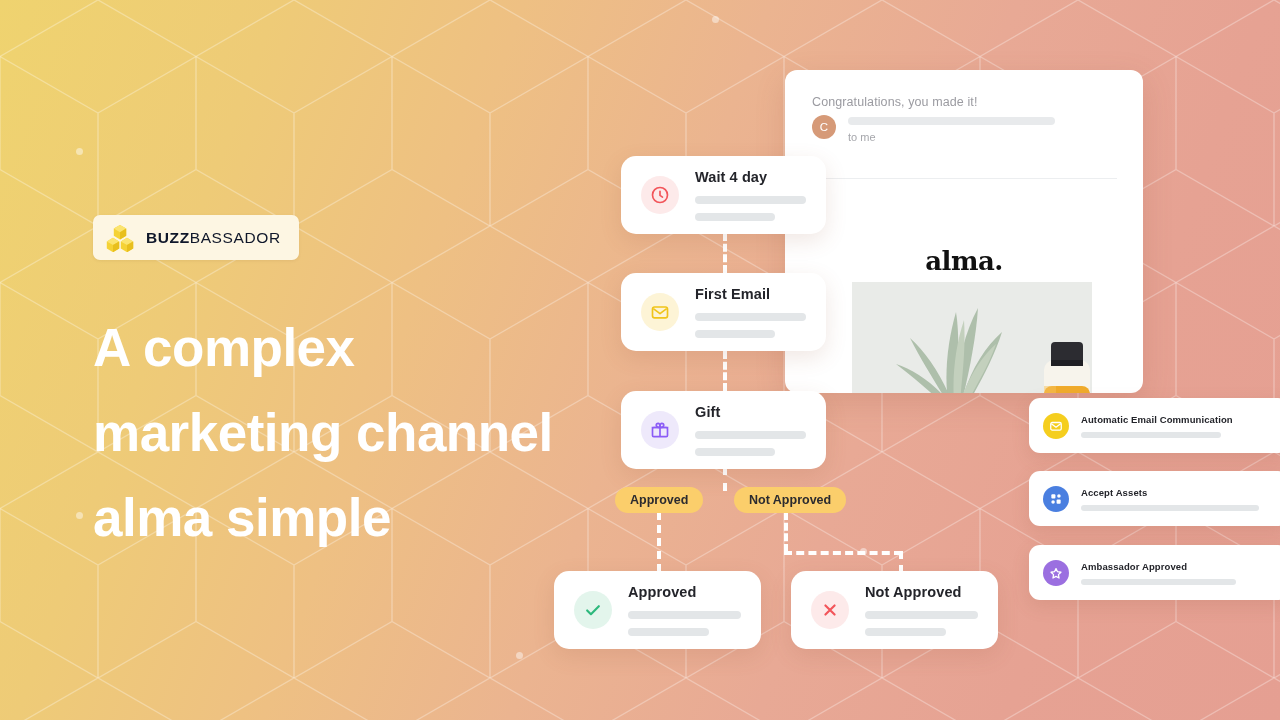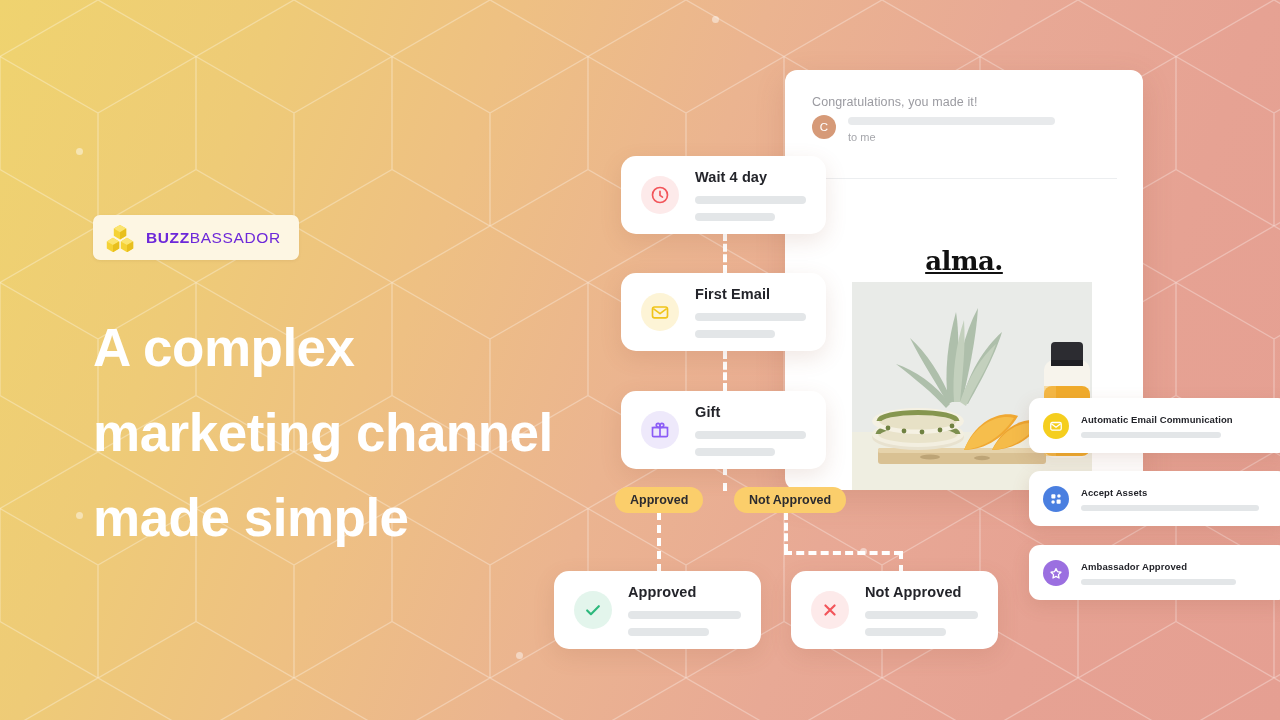--- a/index.html
+++ b/index.html
@@ -9,21 +9,21 @@
     background:linear-gradient(110deg,#efd36f 0%,#eecb77 18%,#eec083 34%,#ebb490 50%,#e8a995 66%,#e6a293 82%,#e59f92 100%);}
 
   .bg-pattern{position:absolute;inset:0;pointer-events:none;}
   .bg-dot{position:absolute;width:7px;height:7px;border-radius:50%;background:rgba(255,255,255,.45);}
 
   
   .logo-chip{position:absolute;left:93px;top:215px;height:45px;padding:0 18px 0 12px;
     background:#fdf6e3;border-radius:7px;display:flex;align-items:center;gap:11px;
     box-shadow:0 1px 3px rgba(120,80,40,.10);}
   .logo-mark{width:30px;height:28px;position:relative;flex:none;}
-  .logo-word{font-size:15.5px;letter-spacing:.6px;color:#6d28d9;white-space:nowrap;}
+  .logo-word{font-size:15.5px;letter-spacing:.6px;color:#0f172a;white-space:nowrap;}
   .logo-word b{font-weight:700;}
   .logo-word span{font-weight:400;}
 
   .headline{position:absolute;left:93px;top:297px;width:600px;color:#fff;
     font-size:53px;line-height:68px;font-weight:700;letter-spacing:-.5px;}
   .headline div{white-space:nowrap;margin-top:17px;}
 
   
   .wf-card{position:absolute;background:#fff;border-radius:15px;
     box-shadow:0 7px 22px rgba(150,85,60,.14);display:flex;align-items:center;padding:0 20px;box-sizing:border-box;}
@@ -36,31 +36,31 @@
 
   .badge{position:absolute;height:26px;background:#fbce6b;border-radius:13px;
     display:flex;align-items:center;justify-content:center;padding:0 15px;
     font-size:12.5px;font-weight:700;color:#2b2b2f;white-space:nowrap;}
 
   .conn{position:absolute;}
   .conn.v{width:0;border-left:4px dashed #ffffff;}
   .conn.h{height:0;border-top:4px dashed #ffffff;}
 
   
-  .email-card{position:absolute;left:785px;top:70px;width:358px;height:420px;background:#fff;
+  .email-card{position:absolute;left:785px;top:70px;width:358px;height:323px;background:#fff;
     border-radius:12px;box-shadow:0 10px 30px rgba(150,85,60,.18);overflow:hidden;}
   .email-subject{position:absolute;left:27px;top:25px;font-size:12.5px;color:#9b9ba1;letter-spacing:.1px;}
   .email-from{position:absolute;left:27px;top:45px;display:flex;align-items:flex-start;gap:12px;}
   .avatar{width:24px;height:24px;border-radius:50%;background:#d69a78;color:#fff;font-size:11.5px;
     display:flex;align-items:center;justify-content:center;flex:none;}
   .from-bar{width:207px;height:8px;border-radius:4px;background:#e8eaec;margin-top:2px;}
   .to-me{font-size:11px;color:#a6a7ac;margin-top:6px;}
   .email-div{position:absolute;left:27px;top:108px;width:305px;height:1px;background:#eceef0;}
   .brand{position:absolute;left:0;right:0;top:176px;text-align:center;font-family:"DejaVu Serif",serif;
-    font-size:26px;font-weight:700;color:#111;letter-spacing:-.5px;text-decoration:underline;}
+    font-size:26px;font-weight:700;color:#111;letter-spacing:-.5px;}
   .brand-rule{position:absolute;left:87px;top:213px;width:48px;height:2px;background:#1b1b1b;}
   .tagline{position:absolute;left:87px;top:224px;font-family:"DejaVu Serif",serif;font-size:16px;
     line-height:21px;color:#1b1b1b;}
   .photo{position:absolute;left:67px;top:212px;width:240px;height:208px;overflow:hidden;}
 
   
   .feat-card{position:absolute;background:#fff;border-radius:11px;height:55px;width:260px;
     box-shadow:0 6px 18px rgba(150,85,60,.16);display:flex;align-items:center;padding:0 14px;box-sizing:border-box;}
   .feat-icon{width:26px;height:26px;border-radius:50%;flex:none;display:flex;align-items:center;justify-content:center;margin-right:12px;}
   .feat-title{font-size:9.5px;font-weight:700;color:#23242a;margin-bottom:7px;letter-spacing:.1px;white-space:nowrap;}
@@ -103,21 +103,21 @@
           <path d="M22 21 L28.2 17.4 L28.2 24.6 L22 28.2 Z" fill="#e8bf1d"></path>
         </g>
       </svg>
     </span>
     <span class="logo-word"><b>BUZZ</b><span>BASSADOR</span></span>
   </div>
 
   <div class="headline">
     <div>A complex</div>
     <div>marketing channel</div>
-    <div>made simple</div>
+    <div>alma simple</div>
   </div>
 
   <div class="conn v" style="left:723px;top:233px;height:40px;"></div>
   <div class="conn v" style="left:723px;top:351px;height:40px;"></div>
   <div class="conn v" style="left:723px;top:467px;height:24px;"></div>
   <div class="conn v" style="left:657px;top:512px;height:60px;"></div>
   <div class="conn v" style="left:784px;top:512px;height:40px;"></div>
   <div class="conn h" style="left:784px;top:551px;width:118px;"></div>
   <div class="conn v" style="left:899px;top:551px;height:22px;"></div>
 

